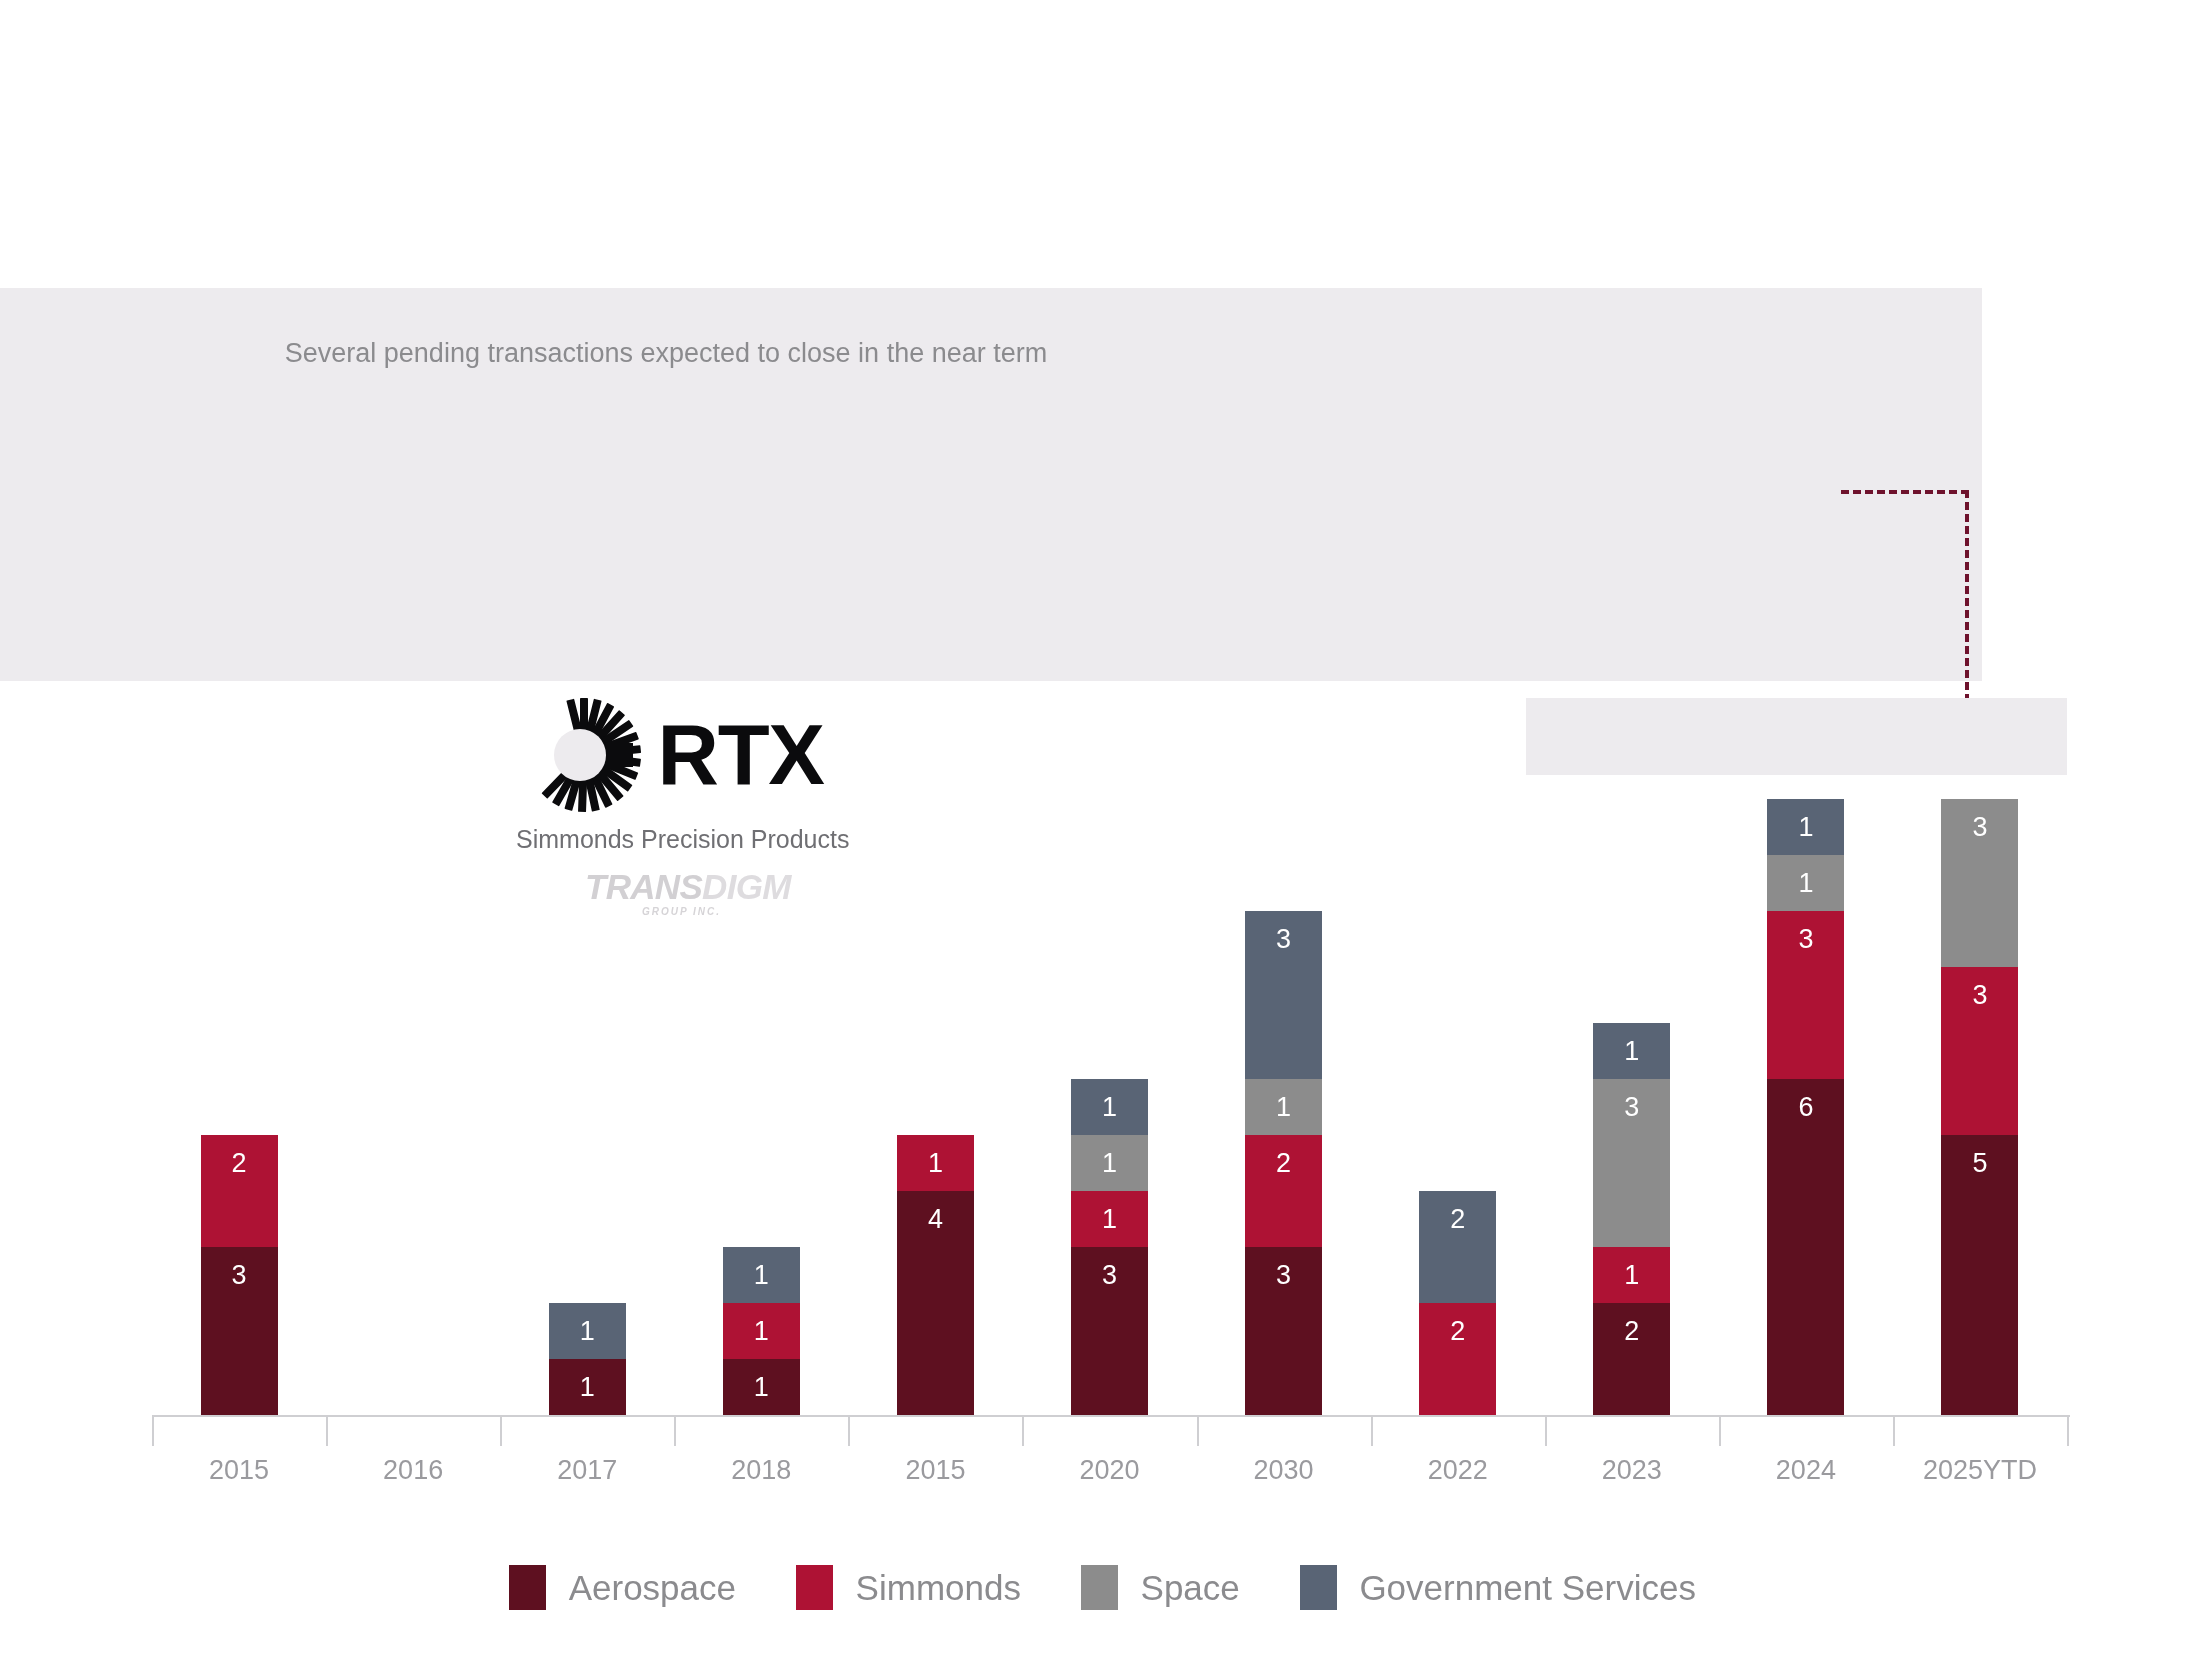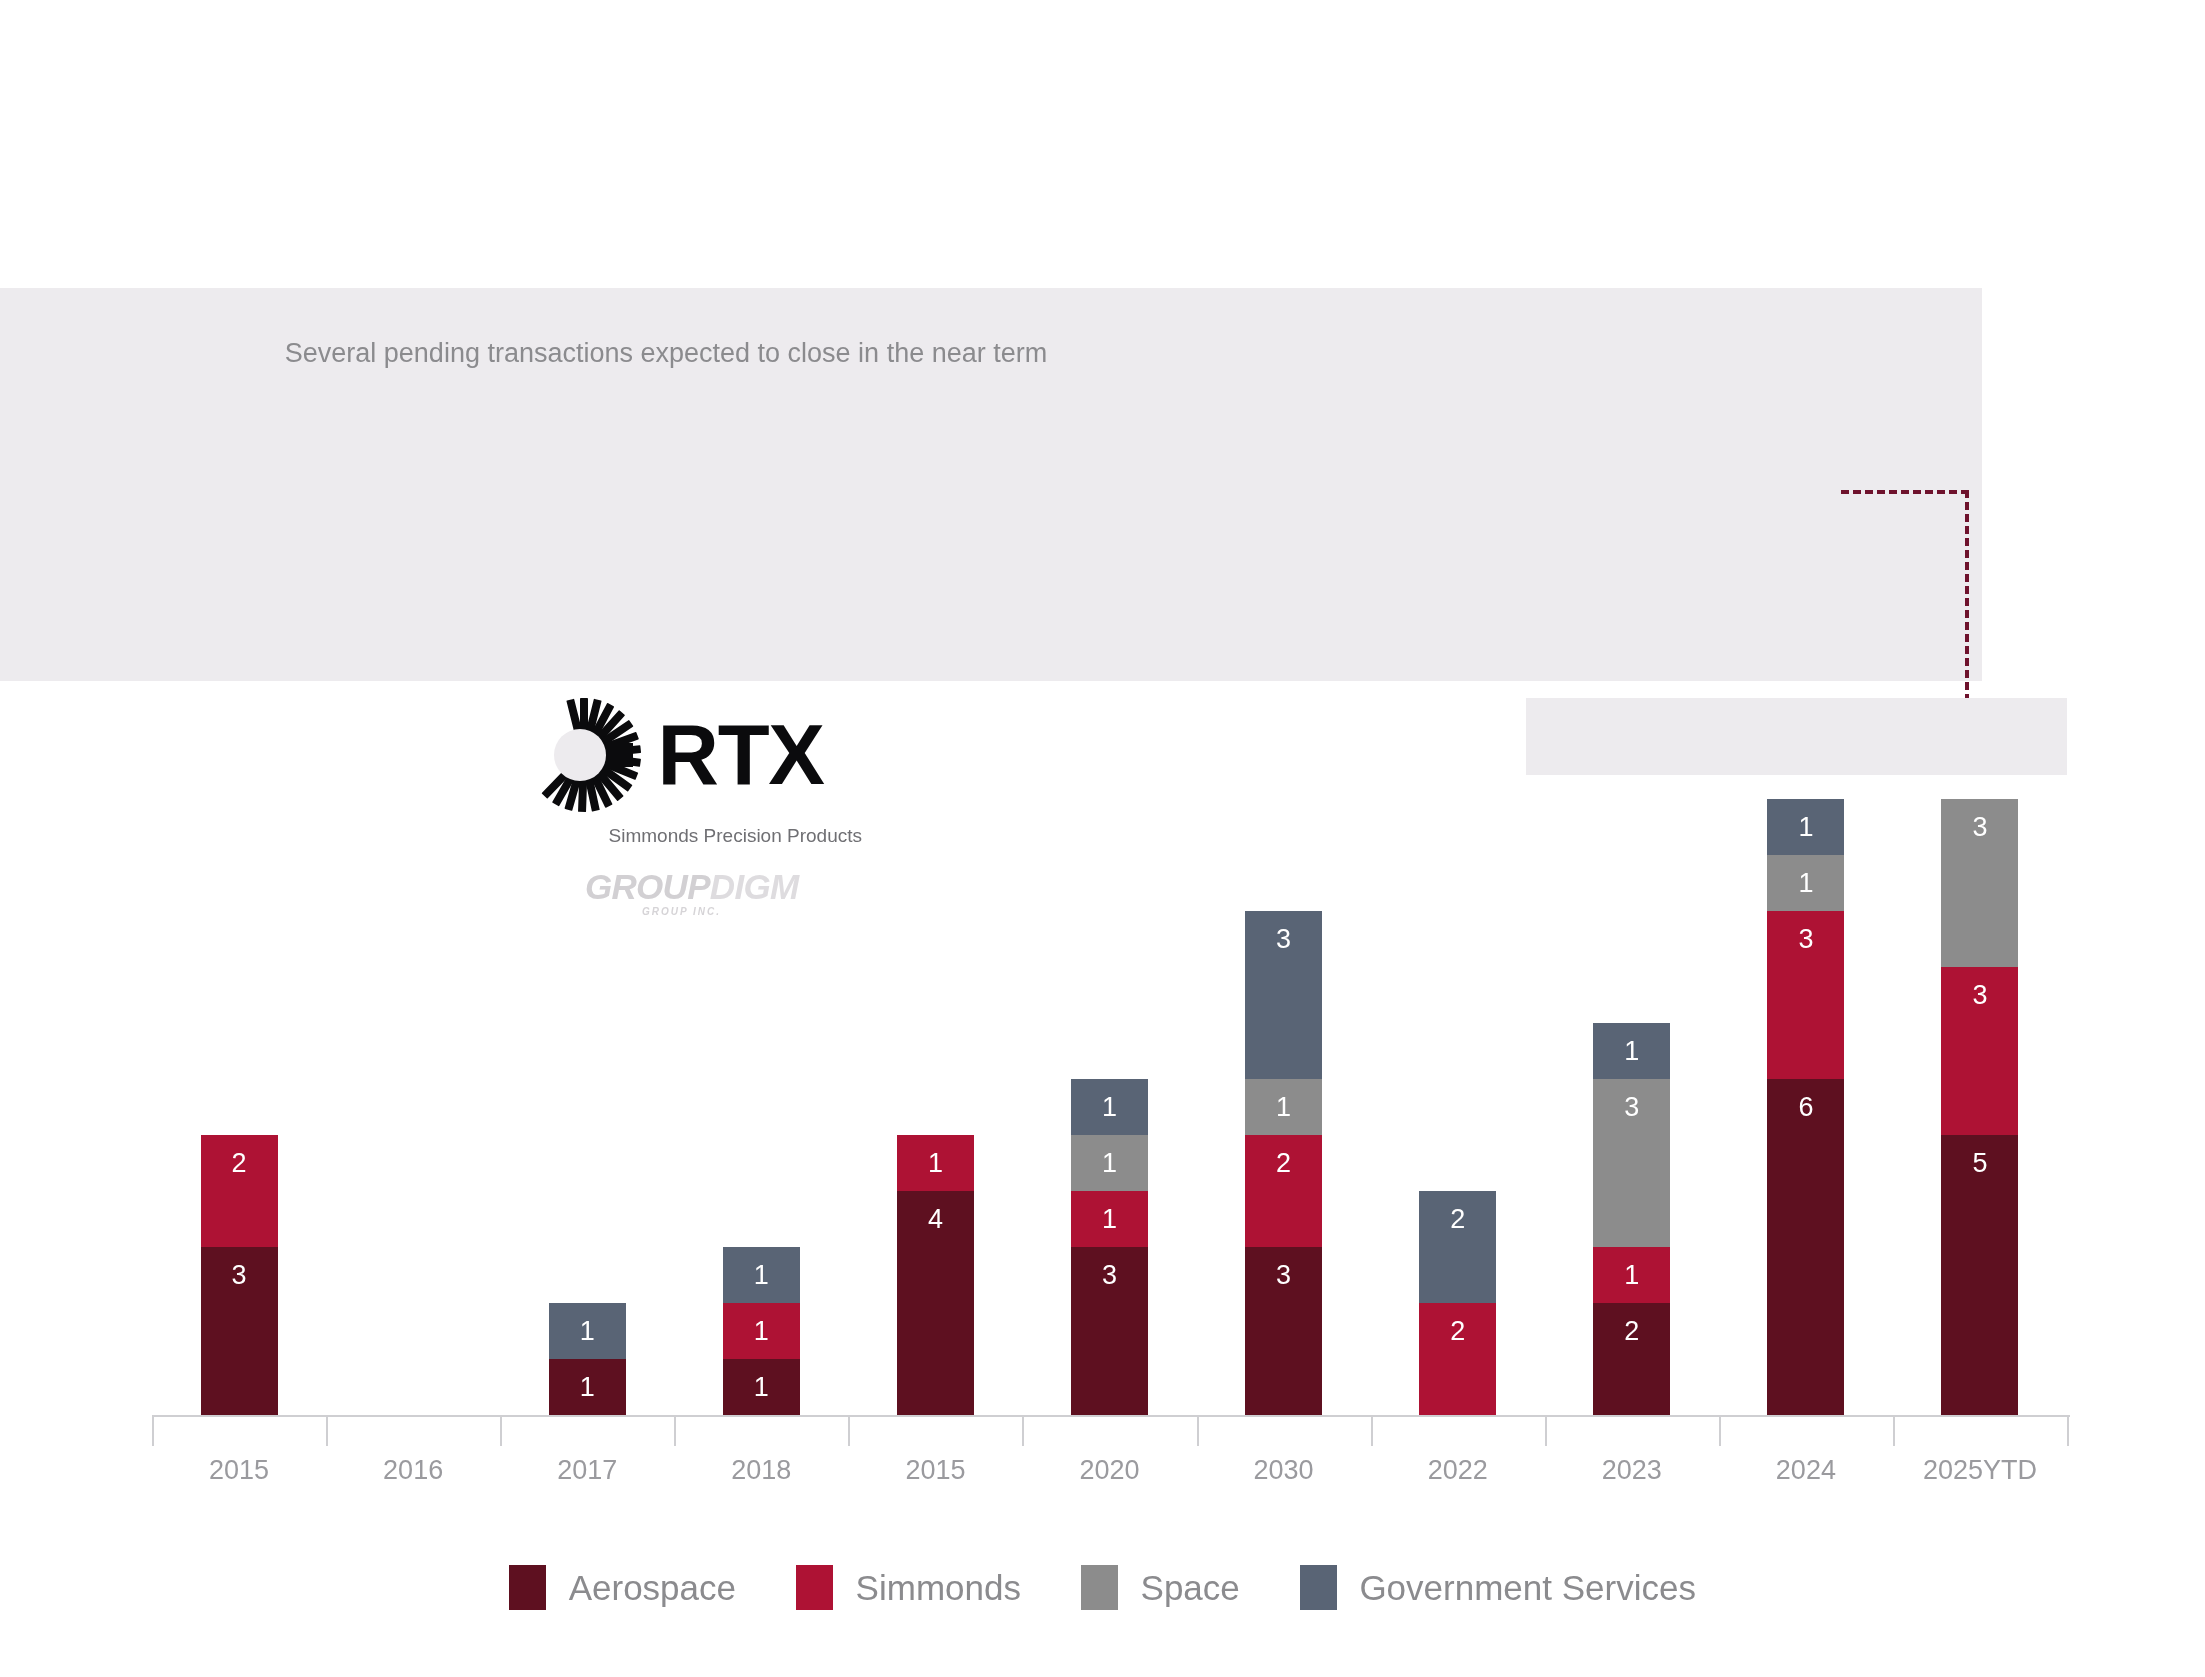--- a/index.html
+++ b/index.html
@@ -90,23 +90,23 @@
   }
   #rtx-wordmark {
     font-size: 85px;
     font-weight: 700;
     color: #0b0b0d;
     letter-spacing: -1.3px;
     line-height: 1;
   }
   #rtx-caption {
     margin-top: 6.7px;
-    font-size: 19px;
+    font-size: 25px;
     color: #6f6f73;
-    text-align: right;
+    text-align: left;
     padding-left: 0px;
     white-space: nowrap;
   }
 
   
   #honeywell-logo-group {
     position: absolute;
     left: 1035px; top: 459px;
     width: 280px;
     text-align: center;
@@ -314,21 +314,21 @@
         <span class="nub"></span>
         <span class="hub"></span>
       </div>
       <div id="rtx-wordmark">RTX</div>
     </div>
     <div id="rtx-caption">Simmonds Precision Products</div>
   </div>
 
 
   <div id="transdigm-logo-group">
-    <div id="transdigm-wordmark"><span>GROUP</span><span class="td-light">DIGM</span></div>
+    <div id="transdigm-wordmark"><span>TRANS</span><span class="td-light">DIGM</span></div>
     <div id="transdigm-caption">GROUP INC.</div>
   </div>
 </div>
 
 <div id="pointer-annotation">
   <span id="pointer-h"></span>
   <span id="pointer-v"></span>
   <span id="pointer-head"></span>
 </div>
 

